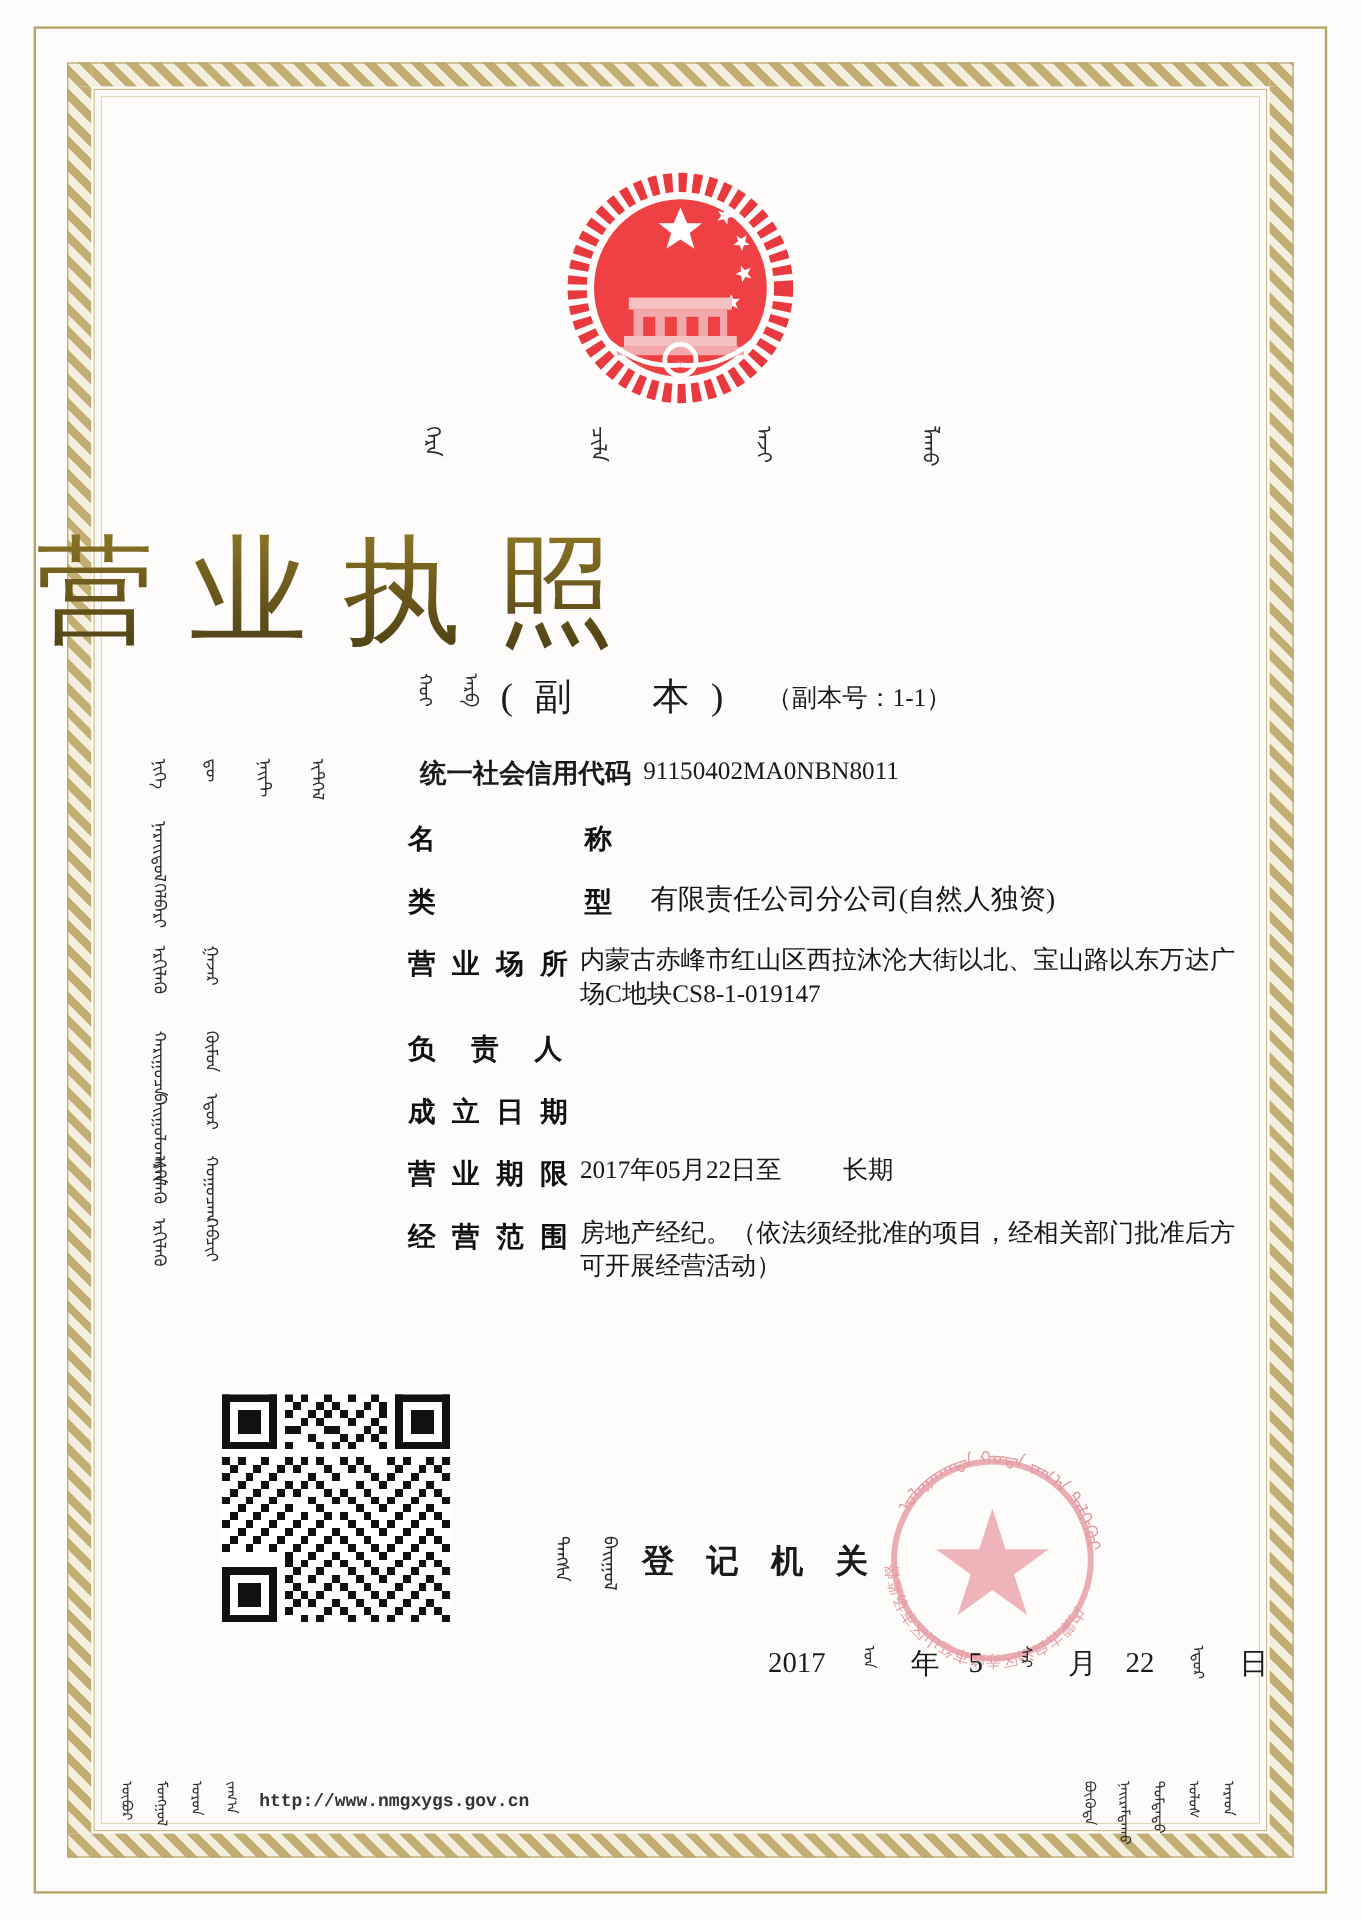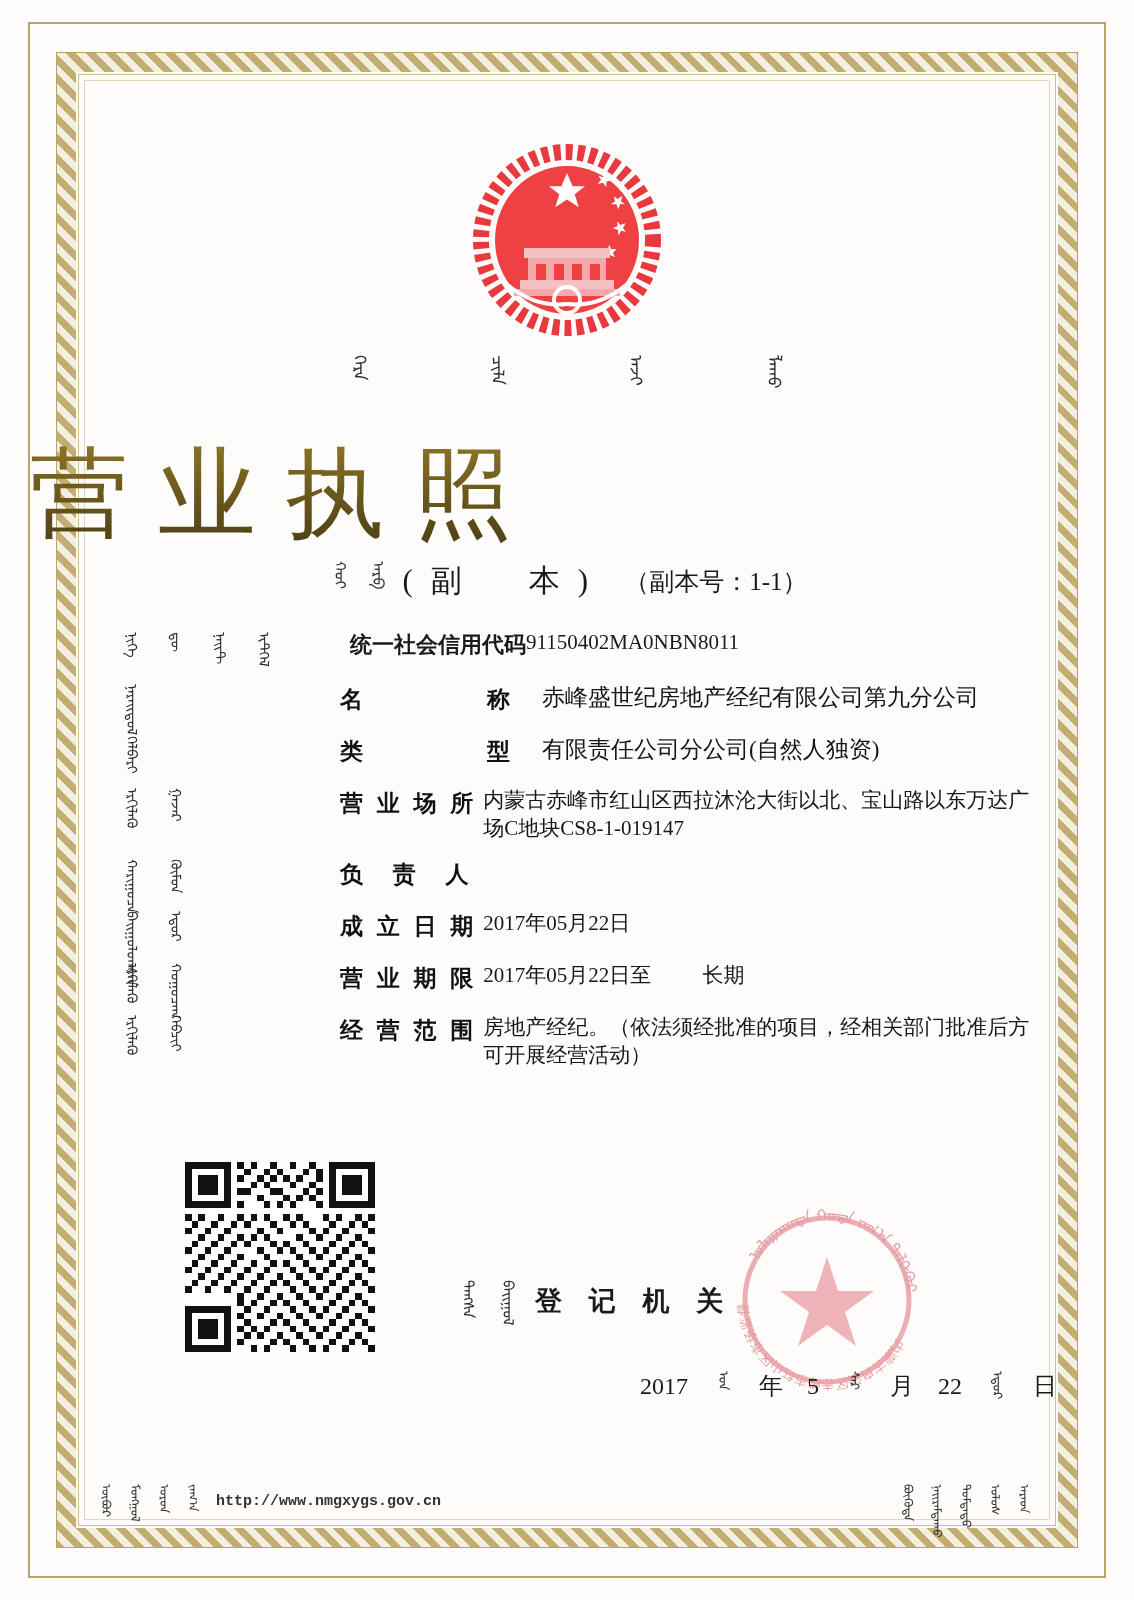--- a/index.html
+++ b/index.html
@@ -109,21 +109,21 @@
     top: 560px;
     left: 0; right: 0;
     display: flex;
     align-items: center;
     justify-content: center;
     gap: 8px;
     font-size: 30px;
   }
   .subtitle-row .mong { font-size: 15px; height: 40px; margin-right: 4px;}
   .fuben { letter-spacing: 18px; font-size: 31px; }
-  .fuben-no { font-size: 25px; margin-left: 10px; }
+  .fuben-no { font-size: 21px; margin-left: 10px; }
 
   
   .fields {
     position: absolute;
     top: 630px;
     left: 120px;
     right: 100px;
   }
   .row {
     display: flex;
@@ -157,21 +157,21 @@
     padding-left: 6px;
     line-height: 1.35;
     color: #161616;
   }
   .row-value.big { font-size: 23px; }
   .row-value .term { margin-left: 46px; }
 
   
   .row-code .row-mong { width: 230px; flex: 0 0 230px; }
   .row-code .code-label { font-size: 22px; font-weight: bold; }
-  .row-code .code-val { font-size: 21px; font-family: "Liberation Serif", serif; }
+  .row-code .code-val { font-size: 21px; margin-left: 10px; font-family: "Liberation Serif", serif; }
 
   
   .qr {
     position: absolute;
     left: 185px;
     top: 1162px;
     width: 190px;
     height: 190px;
     image-rendering: pixelated;
   }
@@ -328,21 +328,20 @@
       </div>
       <div class="code-label">统一社会信用代码</div>
       <div class="code-val">91150402MA0NBN8011</div>
     </div>
 
     <div class="row">
       <div class="row-mong">
         <span class="mong">ᠨᠡᠷᠡᠢᠳᠦᠯ</span>
       </div>
       <div class="row-label sp2">名　　称</div>
-      <div class="row-value big">赤峰盛世纪房地产经纪有限公司第九分公司</div>
     </div>
 
     <div class="row">
       <div class="row-mong">
         <span class="mong">ᠬᠡᠯᠪᠡᠷᠢ</span>
       </div>
       <div class="row-label sp2">类　　型</div>
       <div class="row-value big">有限责任公司分公司(自然人独资)</div>
     </div>
 
@@ -362,21 +361,20 @@
       </div>
       <div class="row-label sp3">负 责 人</div>
     </div>
 
     <div class="row">
       <div class="row-mong">
         <span class="mong">ᠪᠠᠢᠭᠤᠯᠤᠭᠰᠠᠨ</span>
         <span class="mong">ᠡᠳᠦᠷ</span>
       </div>
       <div class="row-label sp4">成 立 日 期</div>
-      <div class="row-value">2017年05月22日</div>
     </div>
 
     <div class="row">
       <div class="row-mong">
         <span class="mong">ᠡᠷᠬᠢᠯᠡᠬᠦ</span>
         <span class="mong">ᠬᠤᠭᠤᠴᠠᠭ</span>
       </div>
       <div class="row-label sp4">营 业 期 限</div>
       <div class="row-value">
         <span>2017年05月22日至</span>

